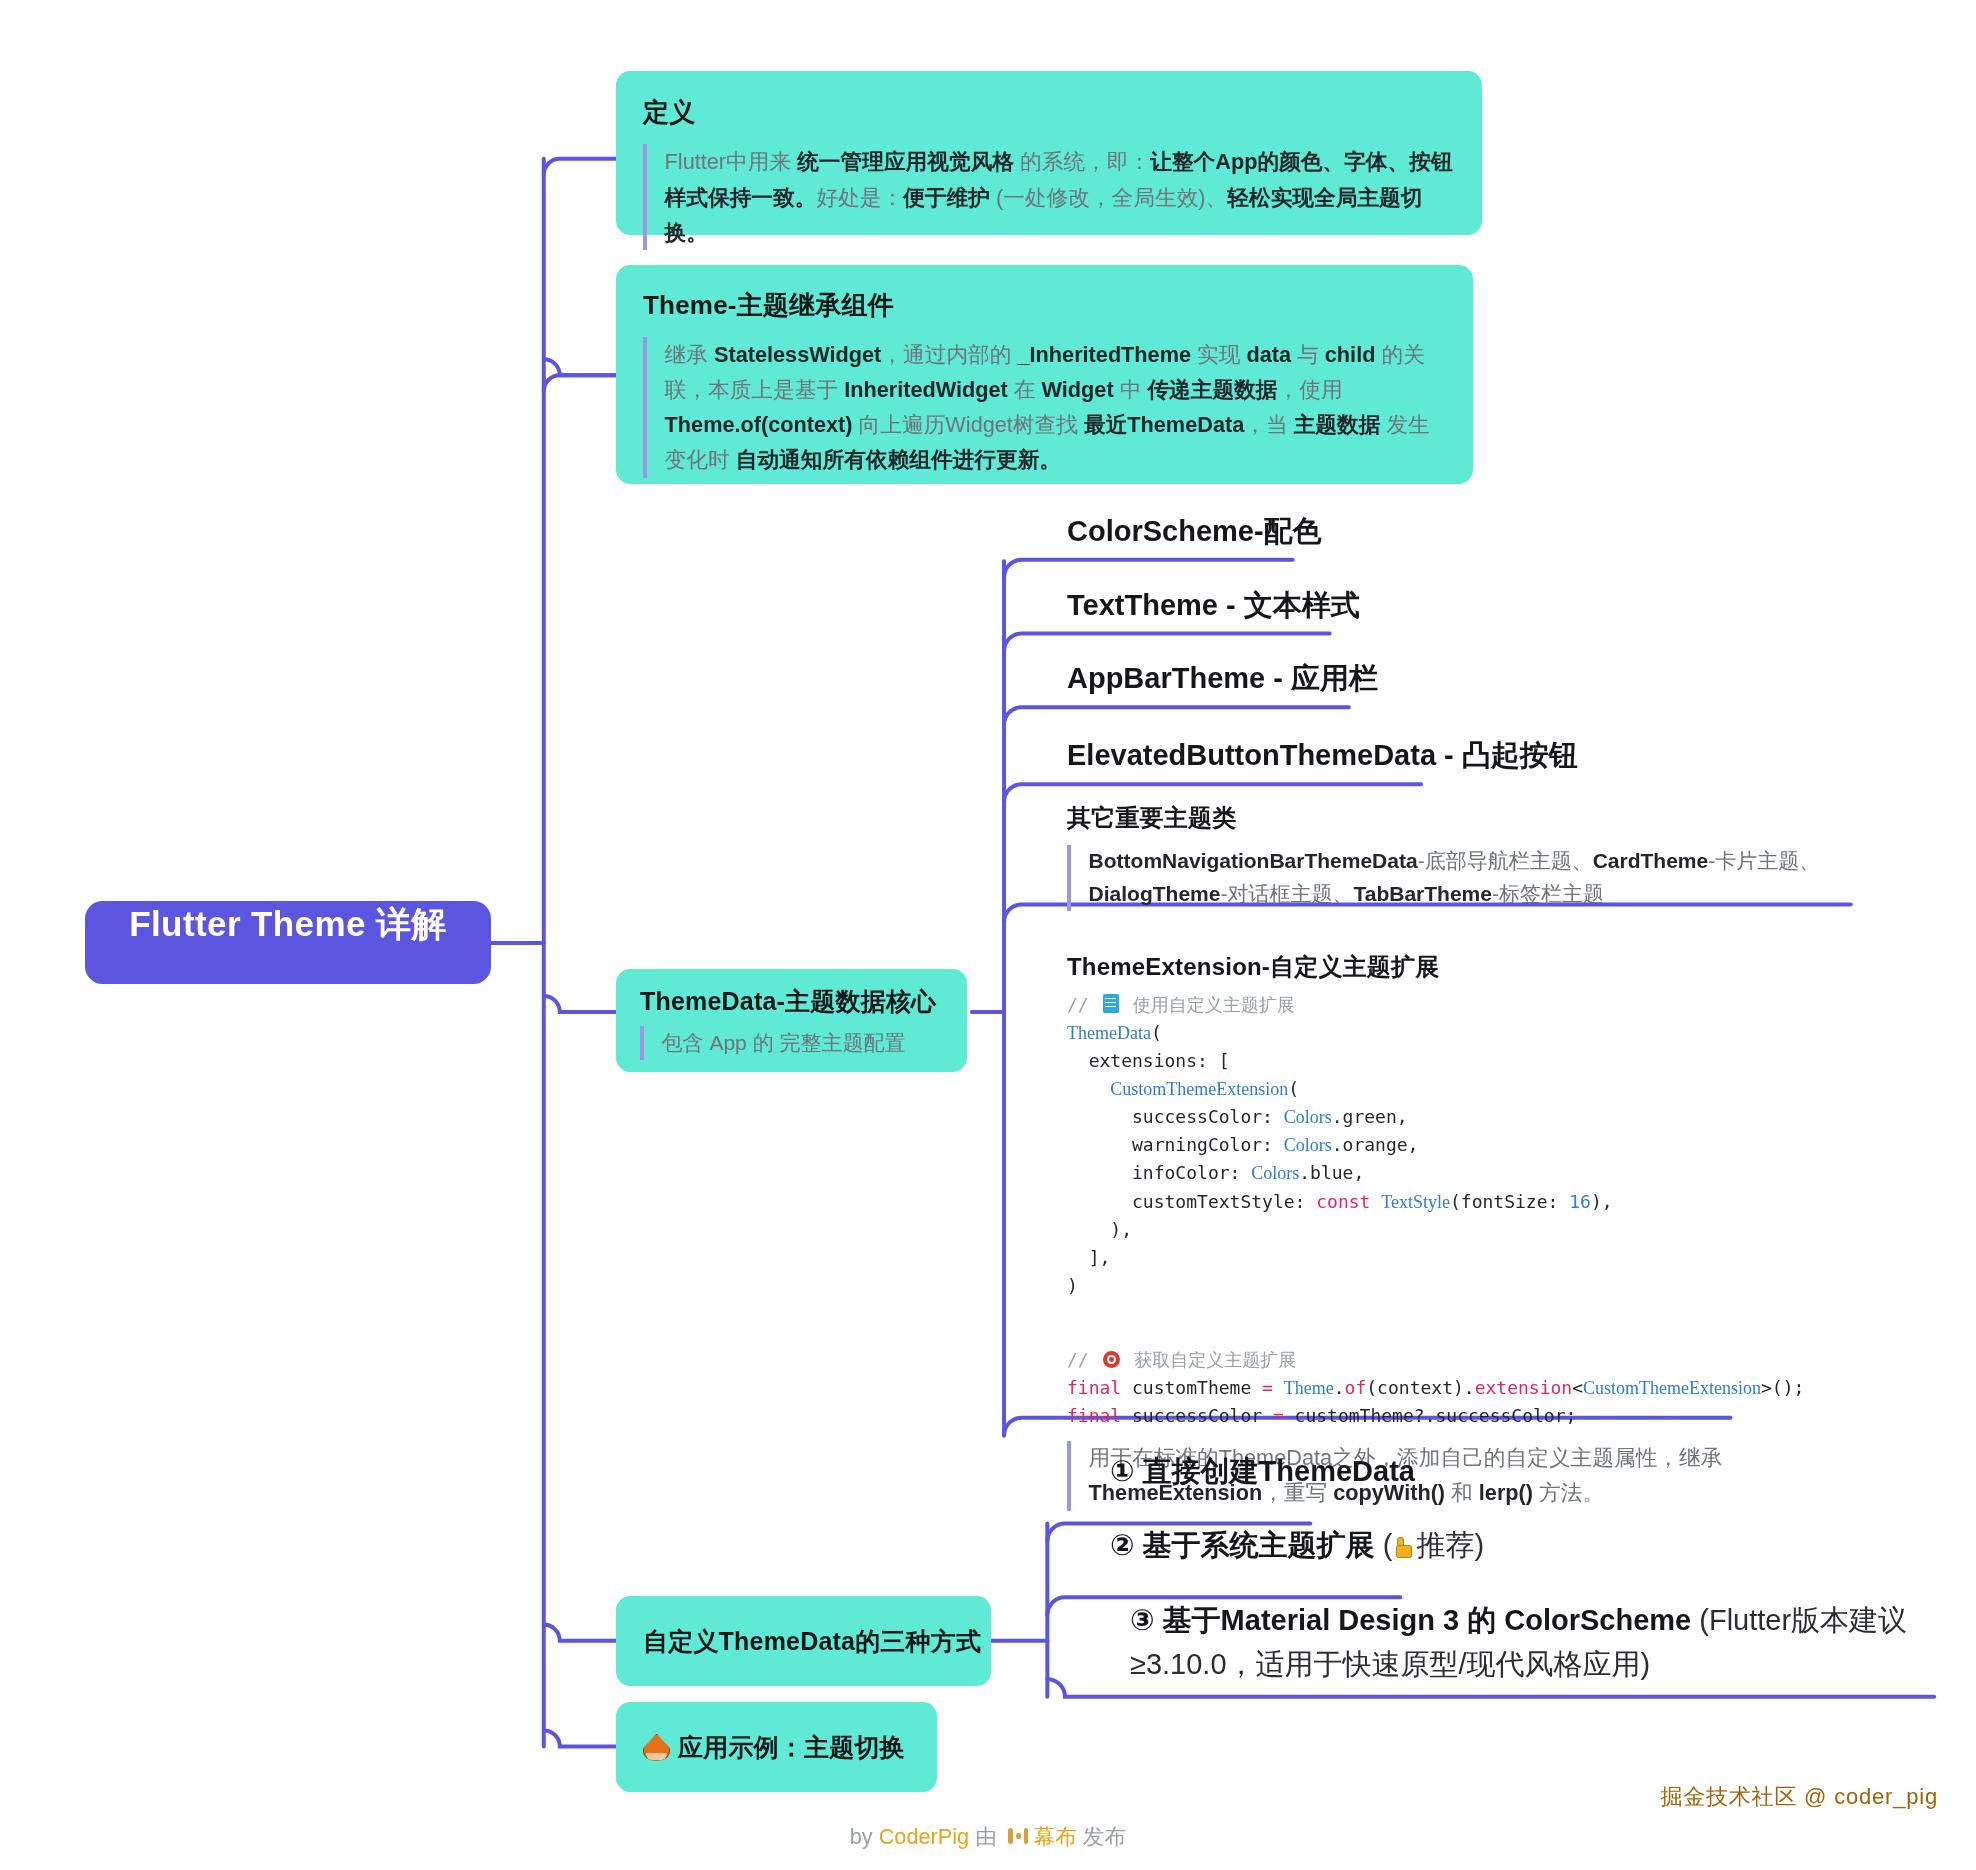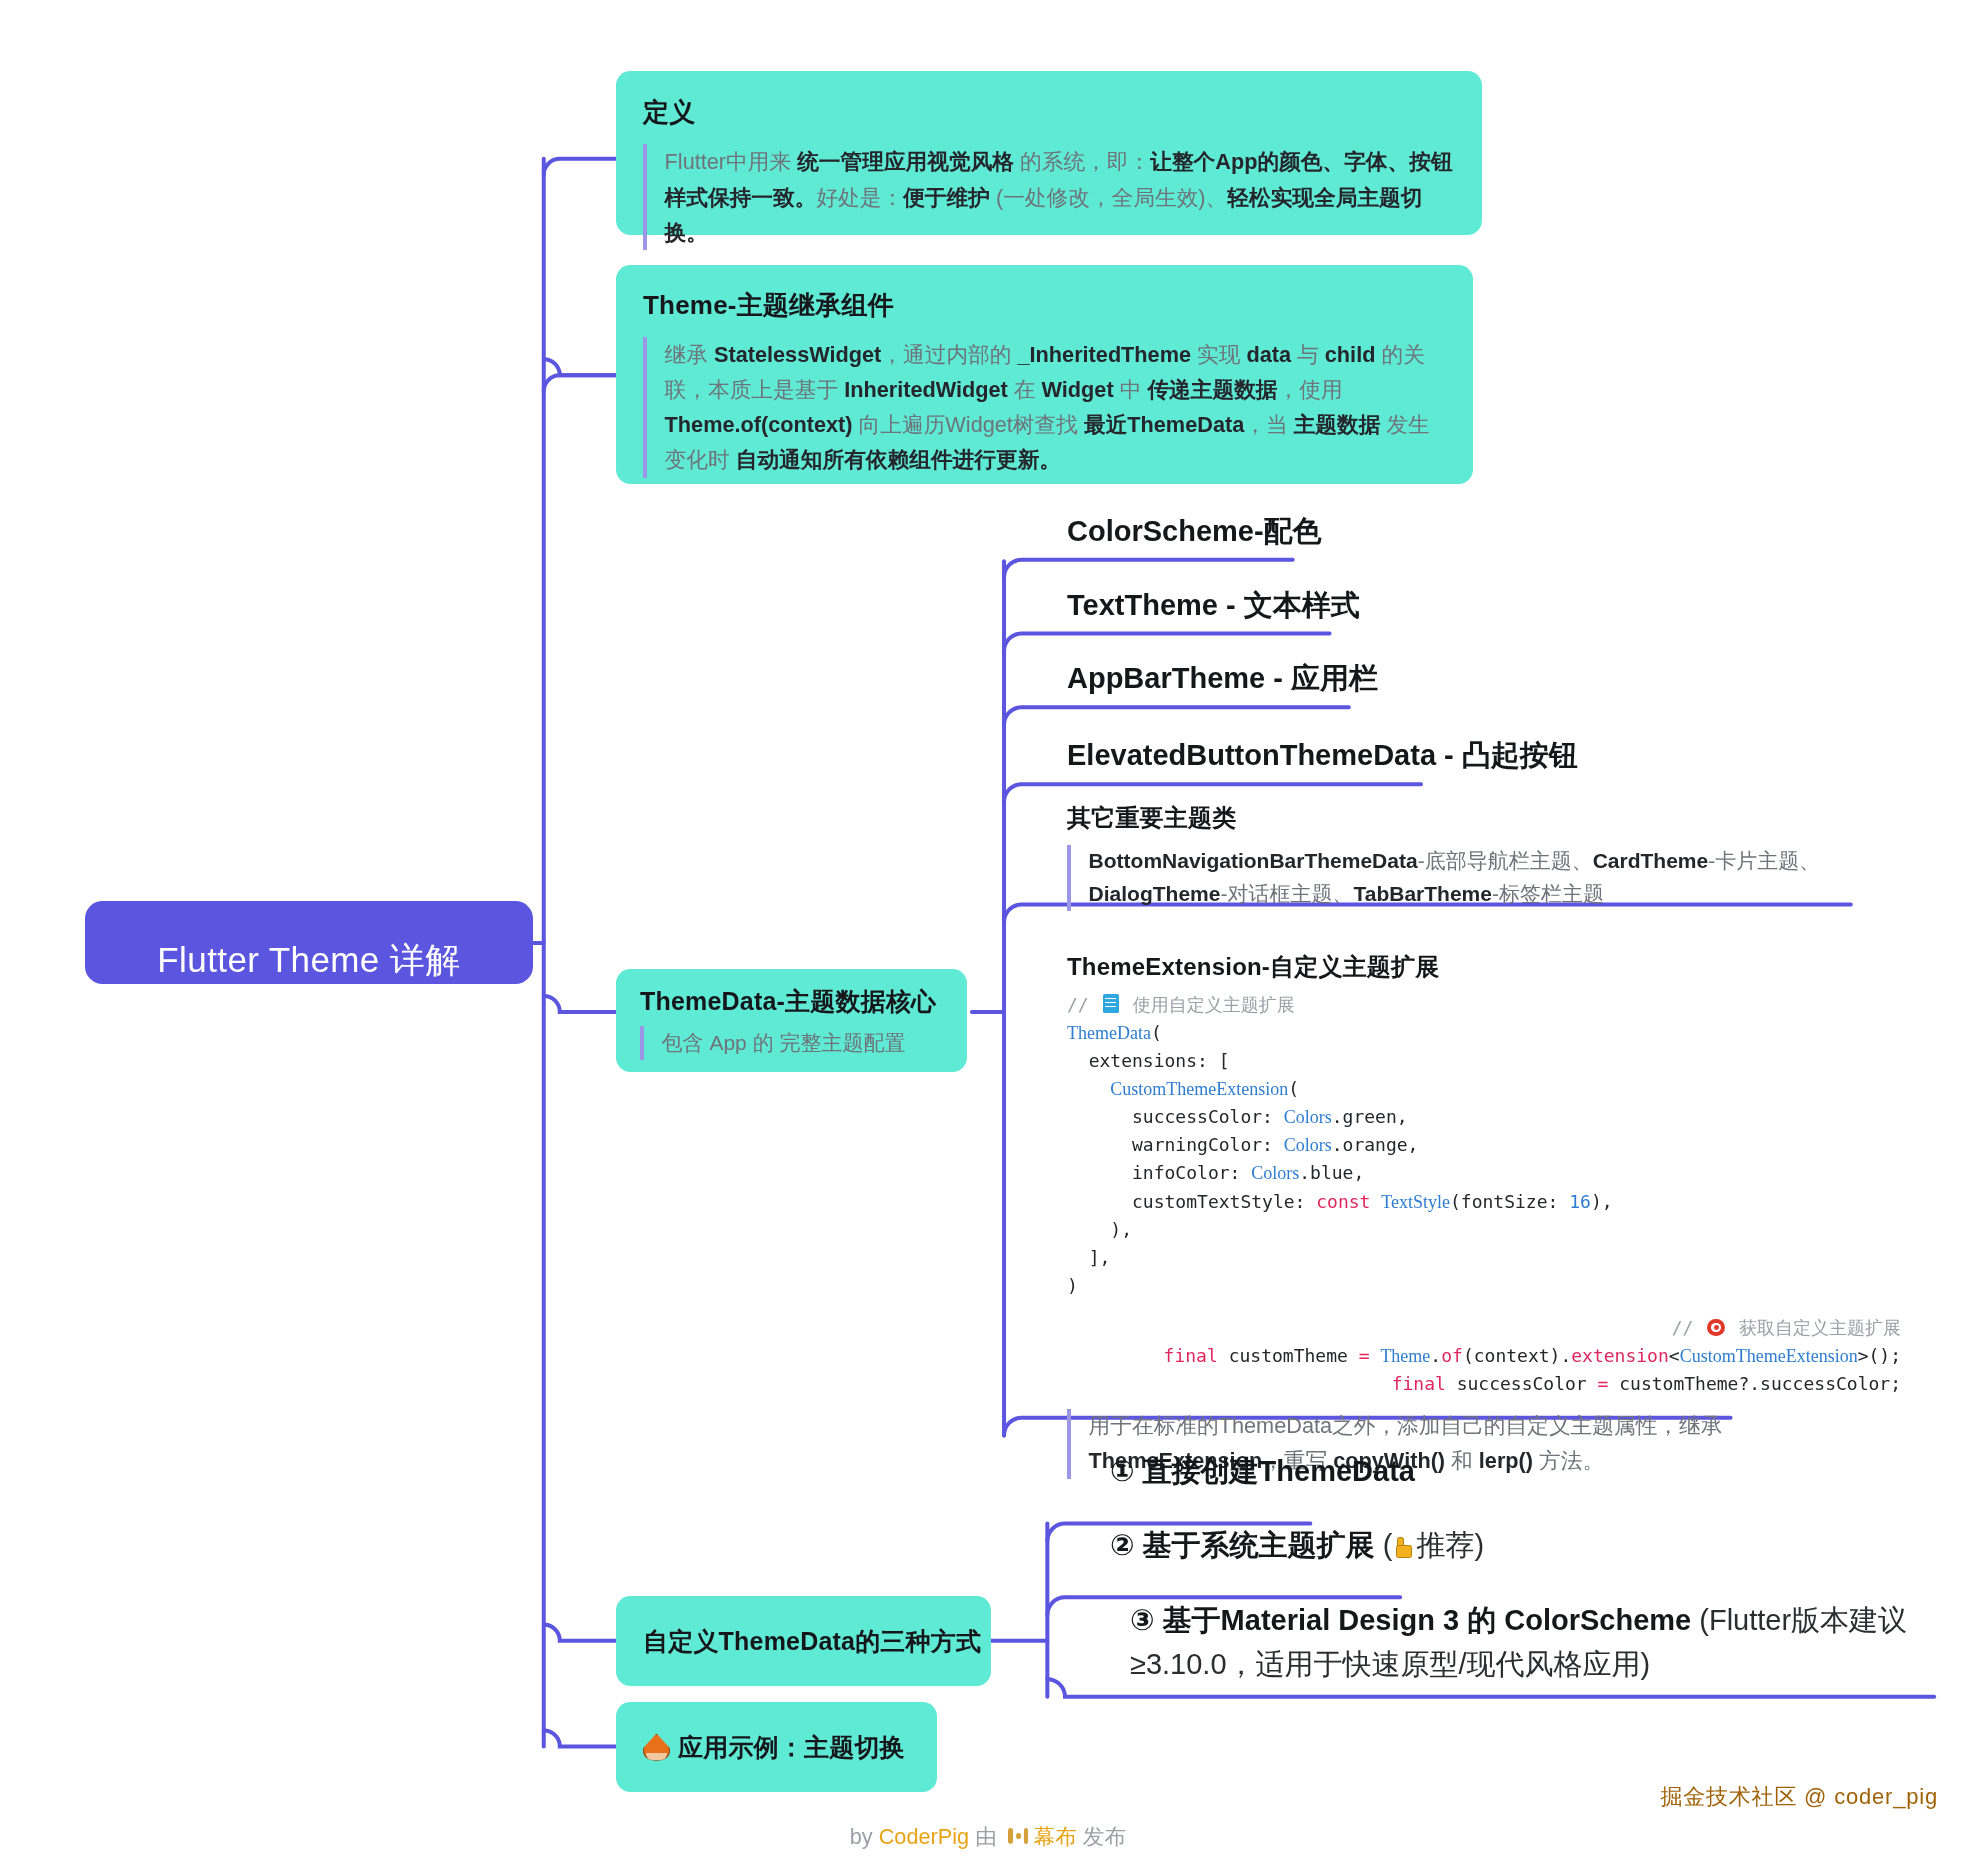--- a/index.html
+++ b/index.html
@@ -11,26 +11,26 @@
   }
   #stage { position: relative; width: 1976px; height: 1870px; }
 
   
   #wires { position: absolute; inset: 0; width: 1976px; height: 1870px; pointer-events: none; }
 
   
   .root-node {
     position: absolute;
     left: 85px; top: 901px;
-    width: 448px; height: 83px;
+    width: 406px; height: 83px;
     background: #5B55DF;
     border-radius: 17.6px;
-    display: flex; align-items: flex-end; justify-content: center;
+    display: flex; align-items: flex-start; justify-content: center;
     color: #ffffff;
-    font-size: 35px; font-weight: 400;
+    font-size: 35px; font-weight: 700;
     letter-spacing: 0.4px;
     z-index: 5;
   }
 
   
   .card {
     position: absolute;
     background: #5eead4;
     border-radius: 14.4px;
     z-index: 4;
@@ -266,21 +266,21 @@
   extensions: [
     <span class="c-type">CustomThemeExtension</span>(
       successColor: <span class="c-type">Colors</span>.green,
       warningColor: <span class="c-type">Colors</span>.orange,
       infoColor: <span class="c-type">Colors</span>.blue,
       customTextStyle: <span class="c-kw">const</span> <span class="c-type">TextStyle</span>(fontSize: <span class="c-num">16</span>),
     ),
   ],
 )</div>
 
-    <div class="code" style="margin-top:14px;text-align:right;"><span class="c-cmt">// </span><span class="target"></span><span class="c-cmt"> 获取自定义主题扩展</span>
+    <div class="code" style="margin-top:46px;"><span class="c-cmt">// </span><span class="target"></span><span class="c-cmt"> 获取自定义主题扩展</span>
 <span class="c-kw">final</span> customTheme <span class="c-kw">=</span> <span class="c-type">Theme</span>.<span class="c-kw">of</span>(context).<span class="c-kw">extension</span>&lt;<span class="c-type">CustomThemeExtension</span>&gt;();
 <span class="c-kw">final</span> successColor <span class="c-kw">=</span> customTheme?.successColor;</div>
 
     <div class="quote" style="margin-top:11.2px; font-size:21.7px; line-height:1.6;">
       <span class="lite">用于在标准的ThemeData之外，添加自己的自定义主题属性，继承</span><b>ThemeExtension</b><span class="lite">，重写 </span><b>copyWith()</b><span class="lite"> 和 </span><b>lerp()</b><span class="lite"> 方法。</span>
     </div>
   </div>
 
   <div class="leaf" style="left:1110px; top:1452px;">
     <span>①</span><span> 直接创建ThemeData</span>

